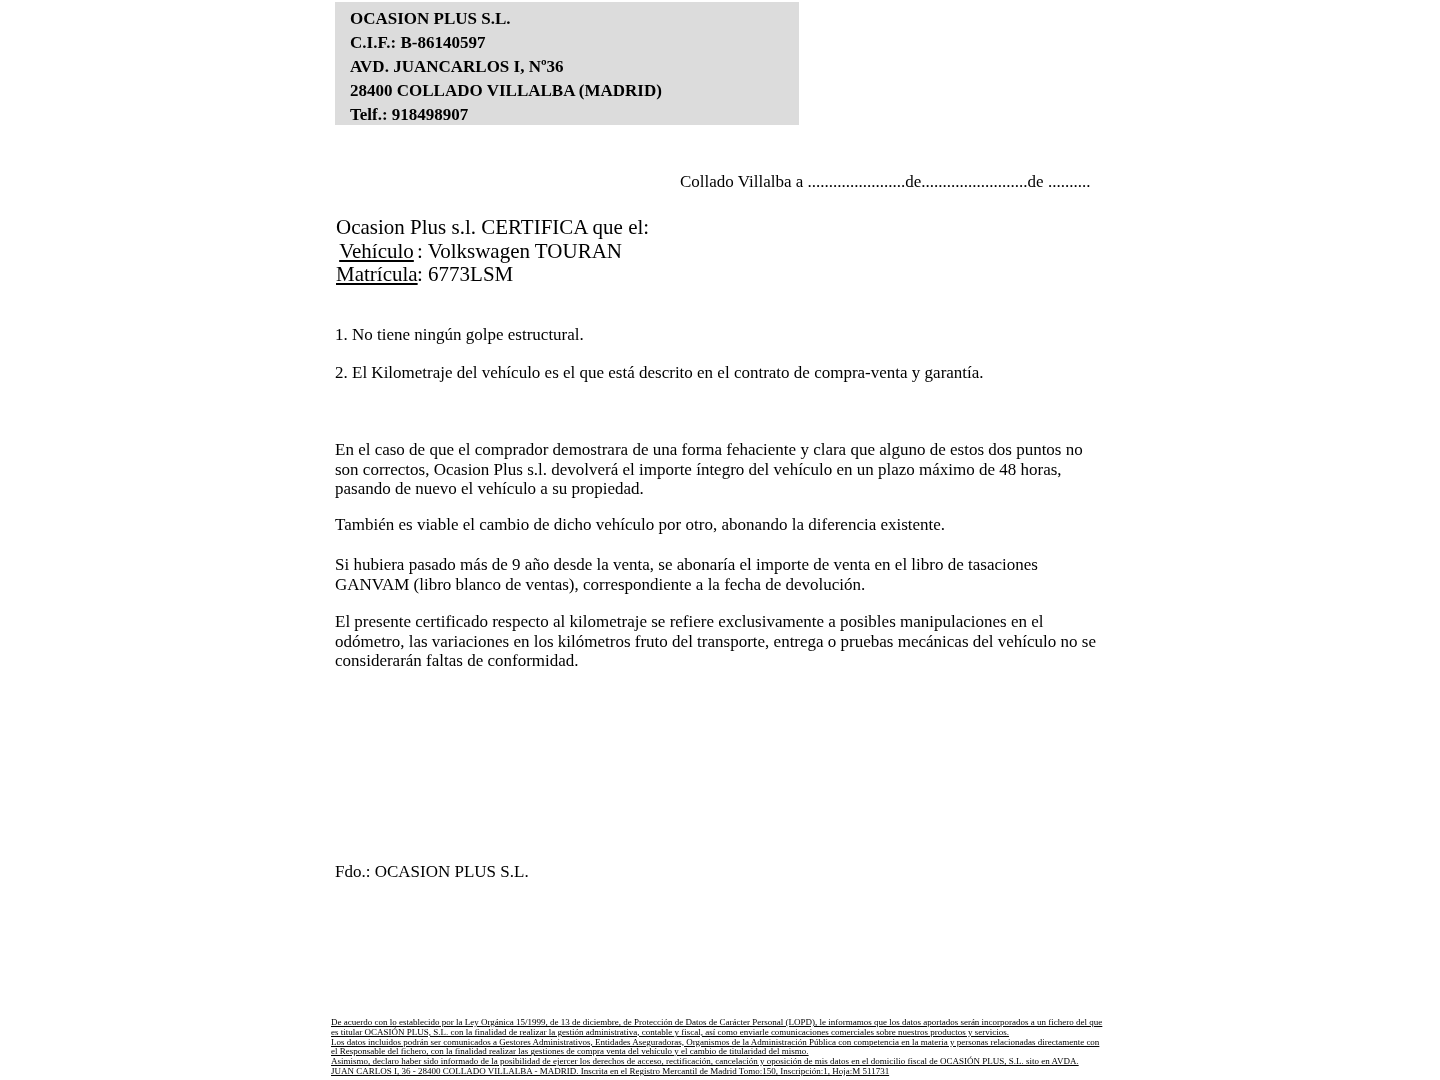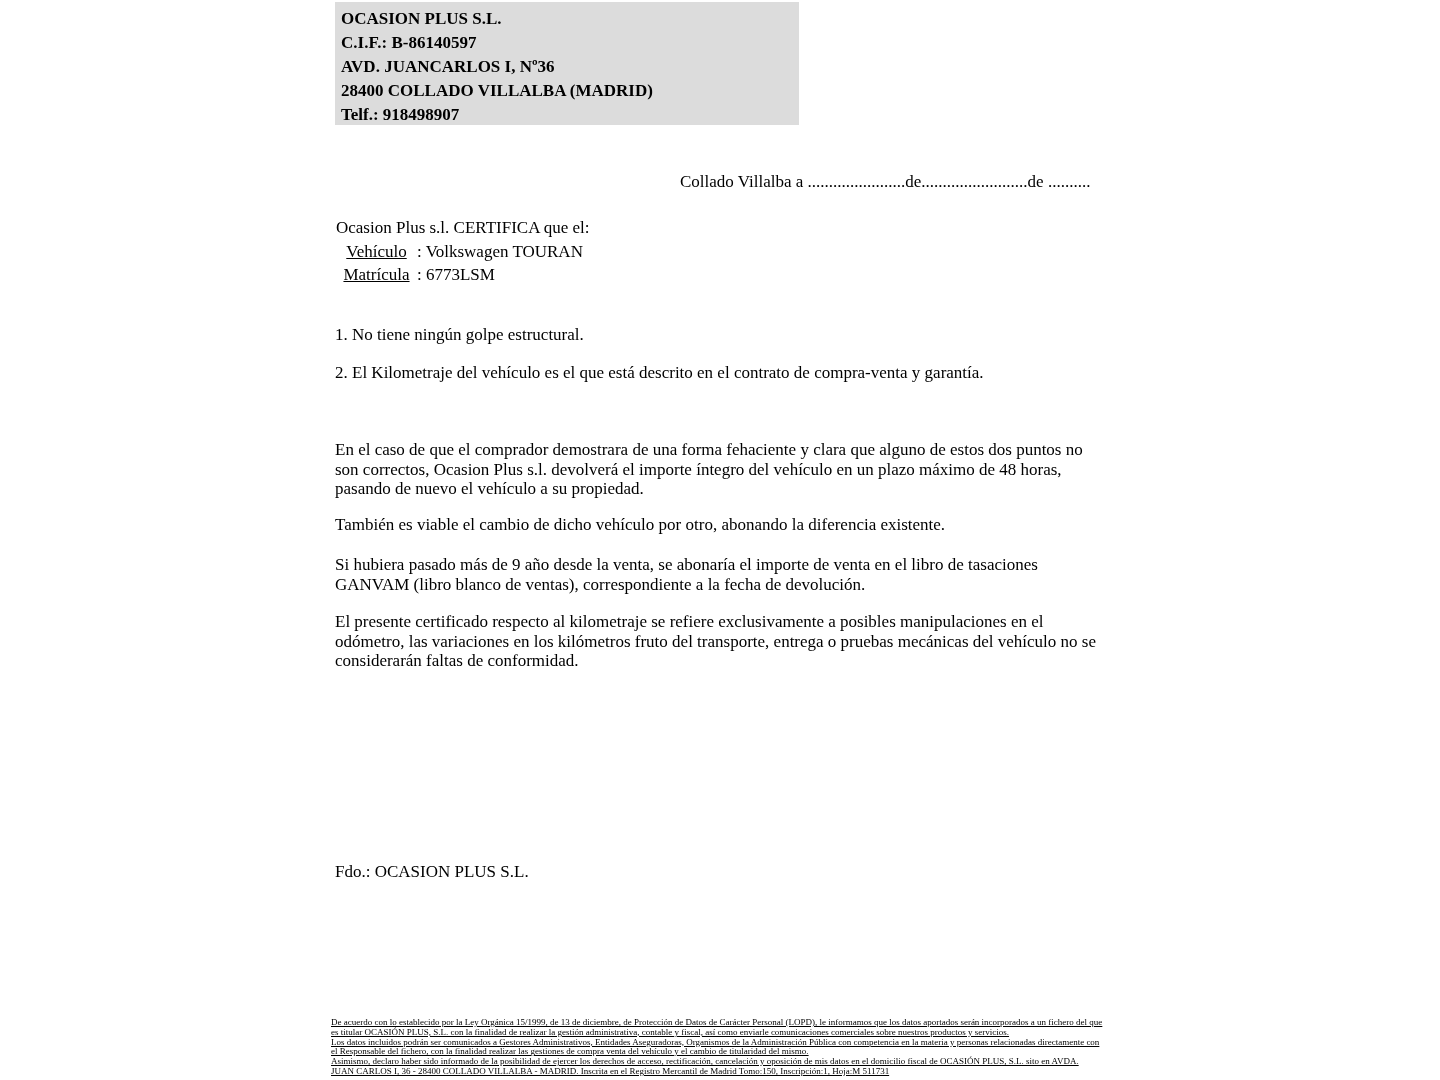--- a/index.html
+++ b/index.html
@@ -22,35 +22,36 @@
     height: 113px;
     background: #dcdcdc;
     padding: 5px 0 5px 6px;
     box-sizing: content-box;
   }
   .header-box > div {
     font-weight: bold;
     font-size: 17px;
     line-height: 24px;
     white-space: nowrap;
+    margin-left: 9px;
   }
 
   .date-line {
     position: absolute;
     left: 680px;
     top: 172px;
     font-size: 17px;
     white-space: nowrap;
   }
 
   .certify {
     position: absolute;
     left: 336px;
     top: 216px;
-    font-size: 17px;
+    font-size: 21px;
     line-height: 23.5px;
   }
   .certify .row { display: flex; text-align: center; }
   .certify .lbl { display: inline-block; width: 81px; }
   .certify .lbl .u { text-decoration: underline; }
 
   .para {
     position: absolute;
     left: 335px;
     width: 762px;

